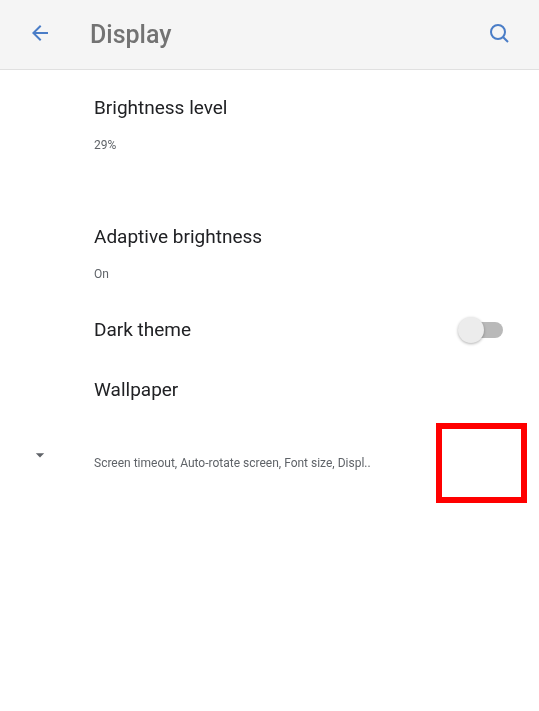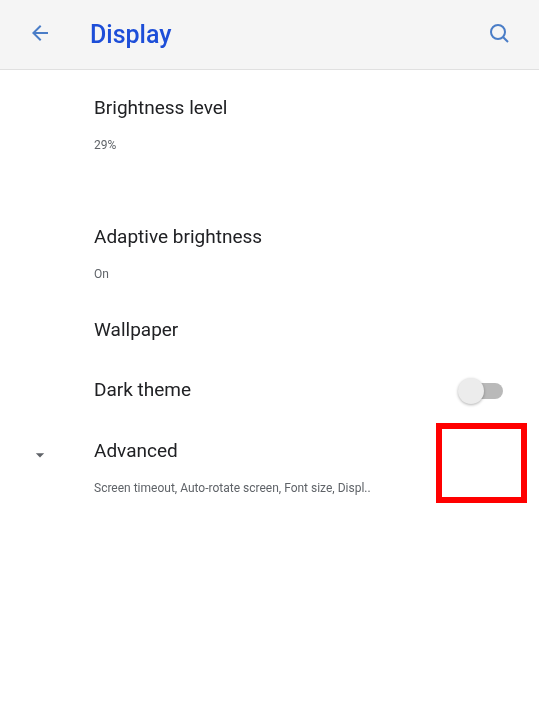--- a/index.html
+++ b/index.html
@@ -31,21 +31,21 @@
       height: 40px;
       cursor: pointer;
     }
     .back-btn svg {
       width: 24px;
       height: 24px;
       fill: #4a7dc7;
     }
     .title {
       font-size: 25px;
-      color: #1d4ed8;
+      color: #737373;
       margin-left: 30px;
       font-weight: 500;
       flex: 1;
     }
     .search-btn {
       display: flex;
       align-items: center;
       justify-content: center;
       width: 40px;
       height: 40px;
@@ -170,38 +170,37 @@
   </div>
 
   <div class="setting-item">
   </div>
 
   <div class="setting-item">
     <div class="setting-title">Adaptive brightness</div>
     <div class="setting-subtitle">On</div>
   </div>
 
-  <div class="setting-item">
-    <div class="setting-title">Wallpaper</div>
-  </div>
-
   <div class="setting-item setting-item-with-toggle">
     <div class="setting-title">Dark theme</div>
     <div class="toggle-wrap">
       <div class="toggle">
         <div class="toggle-knob"></div>
       </div>
     </div>
   </div>
 
+  <div class="setting-item">
+    <div class="setting-title">Wallpaper</div>
+  </div>
+
   <div class="setting-item with-expand">
     <div class="expand-icon">
       <svg viewBox="0 0 24 24">
           <path d="M7 10l5 5 5-5z"></path>
         </svg>
     </div>
-    <div class="setting-title">Advanced</div>
     <div class="setting-subtitle truncate">Screen timeout, Auto-rotate screen, Font size, Displ..</div>
   </div>
 
 </div>
 
 <div class="highlight-box"></div>
 
 </body></html>

